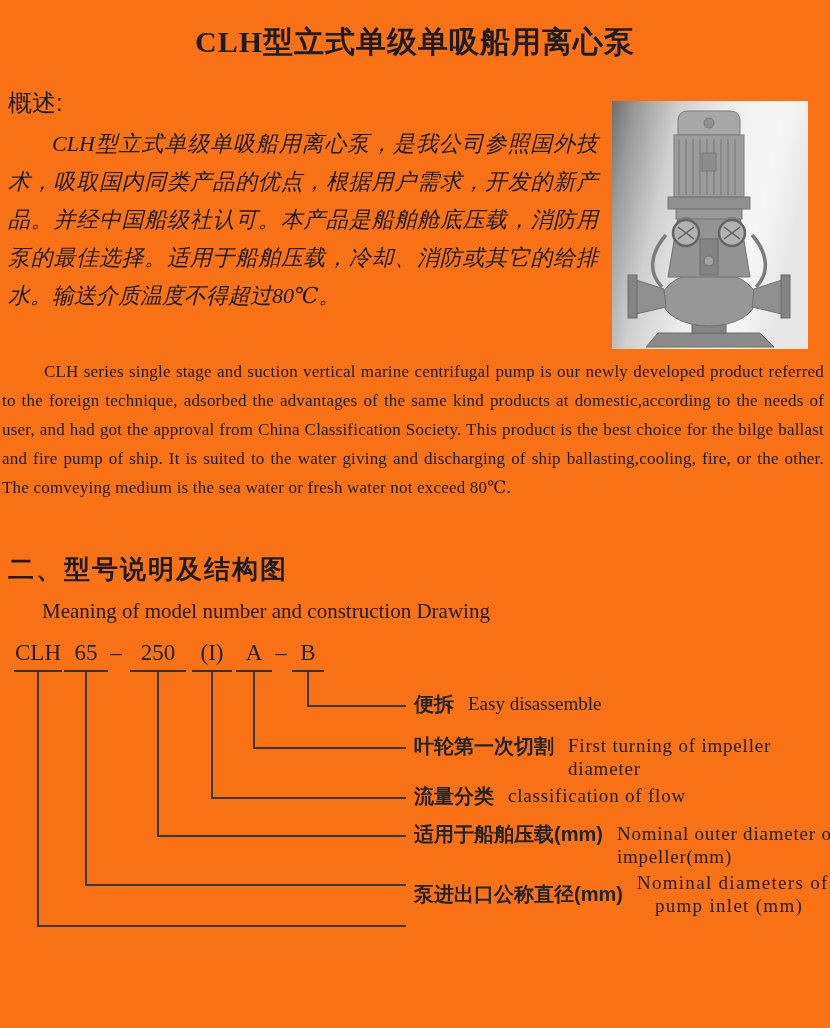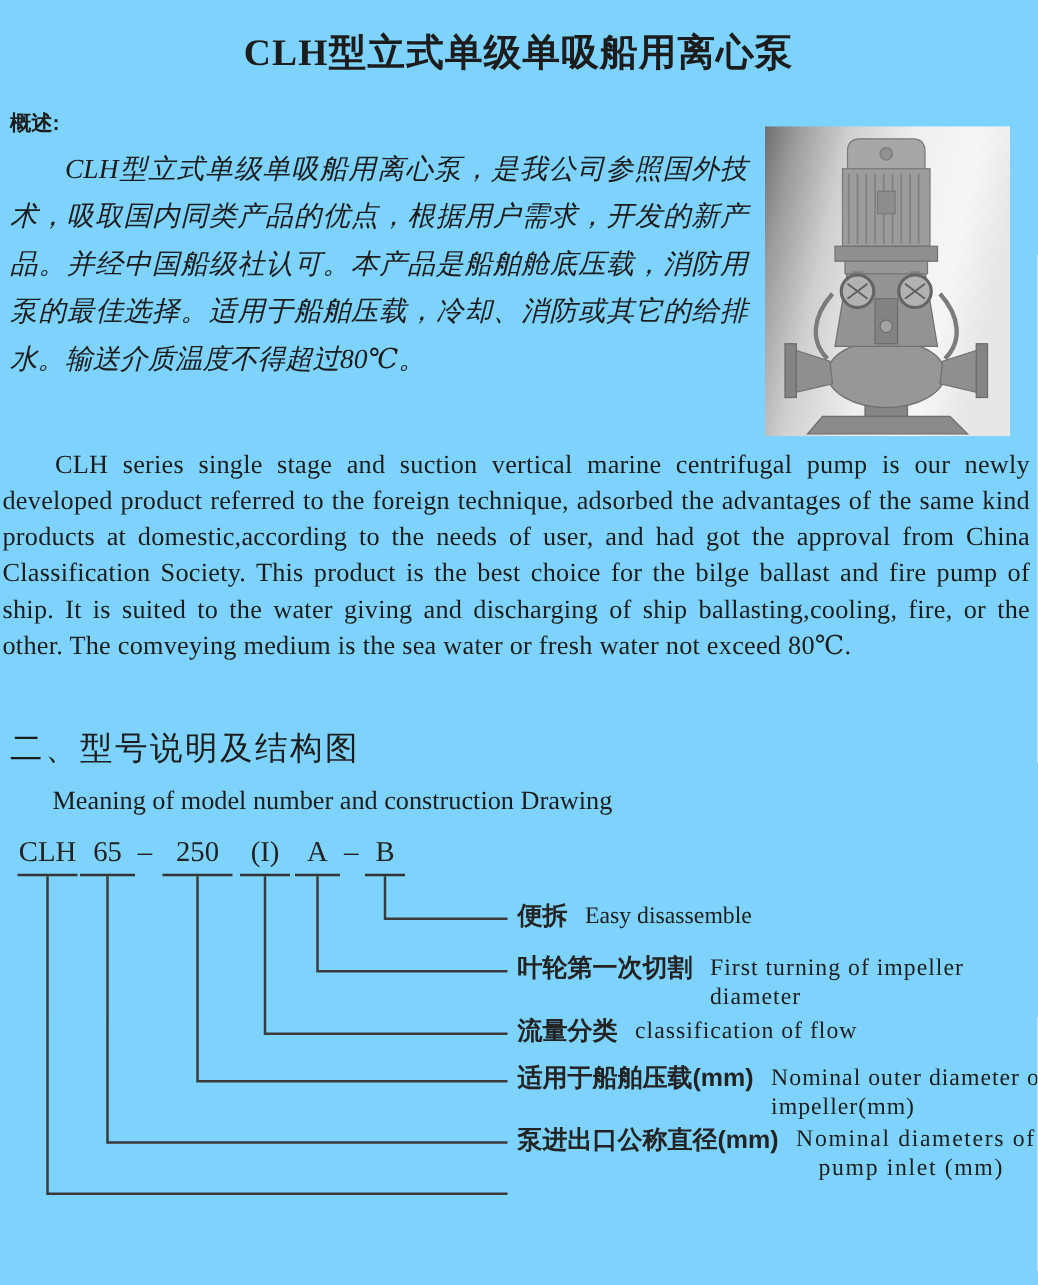--- a/index.html
+++ b/index.html
@@ -1,45 +1,45 @@
 <!DOCTYPE html>
 <html><head>
 <meta charset="utf-8">
 <style>
   html,body{margin:0;padding:0;background:#f4f4f4;}
   .page{
     position:relative;width:830px;height:1028px;margin:0 auto;
-    background:#7dd3fc;color:#1c1c1c;overflow:hidden;
+    background:#f97316;color:#1c1c1c;overflow:hidden;
     font-family:"Liberation Serif","DejaVu Serif",serif;
   }
   .title{
     margin:22px 0 0;text-align:center;
     font-size:30px;font-weight:700;letter-spacing:1px;
   }
   .overview{padding:0 10px 0 8px;}
   .photo{
     float:right;width:196px;height:248px;margin:14px 12px 8px 14px;
   }
   .ov-head{
     margin:24px 0 6px;font-family:"Liberation Sans","DejaVu Sans",sans-serif;
-    font-size:17px;font-weight:700;
+    font-size:24px;font-weight:400;
   }
   .cn-para{
     margin:0;font-size:22px;line-height:38px;text-align:justify;
     text-indent:2em;font-weight:500;font-style:italic;
   }
   .en-para{
     clear:both;margin:18px 2px 0;padding:0 4px 0 0;
-    font-size:21px;line-height:29px;text-align:justify;text-indent:42px;
+    font-size:17px;line-height:29px;text-align:justify;text-indent:42px;
     letter-spacing:0.2px;
   }
   .sec-cn{
     margin:50px 0 0;padding-left:8px;
     font-family:"Liberation Sans","DejaVu Sans",sans-serif;
-    font-size:26px;font-weight:400;letter-spacing:2px;
+    font-size:26px;font-weight:700;letter-spacing:2px;
   }
   .sec-en{margin:12px 0 0;padding-left:42px;font-size:21px;}
   .diagram{position:relative;margin-top:14px;height:376px;}
   .seg{
     position:absolute;top:0;height:32px;line-height:30px;
     font-size:23px;text-align:center;color:#222;
   }
   .seg.u{border-bottom:2px solid #333;}
   .conn{position:absolute;left:0;top:0;}
   .dlabel{
@@ -170,21 +170,21 @@
           <div>classification of flow</div>
         </div>
       </div>
       <div class="dlabel" style="top: 184px;">
         <span class="cn">适用于船舶压载(mm)</span>
         <div class="en sp1">
           <div>Nominal outer diameter of</div>
           <div>impeller(mm)</div>
         </div>
       </div>
-      <div class="dlabel" style="top: 233px;">
+      <div class="dlabel" style="top: 233px; align-items: center;">
         <span class="cn">泵进出口公称直径(mm)</span>
         <div class="en sp2">
           <div>Nominal diameters of</div>
           <div style="padding-left: 18px;">pump inlet (mm)</div>
         </div>
       </div>
     </div>
 
 </div>
 

